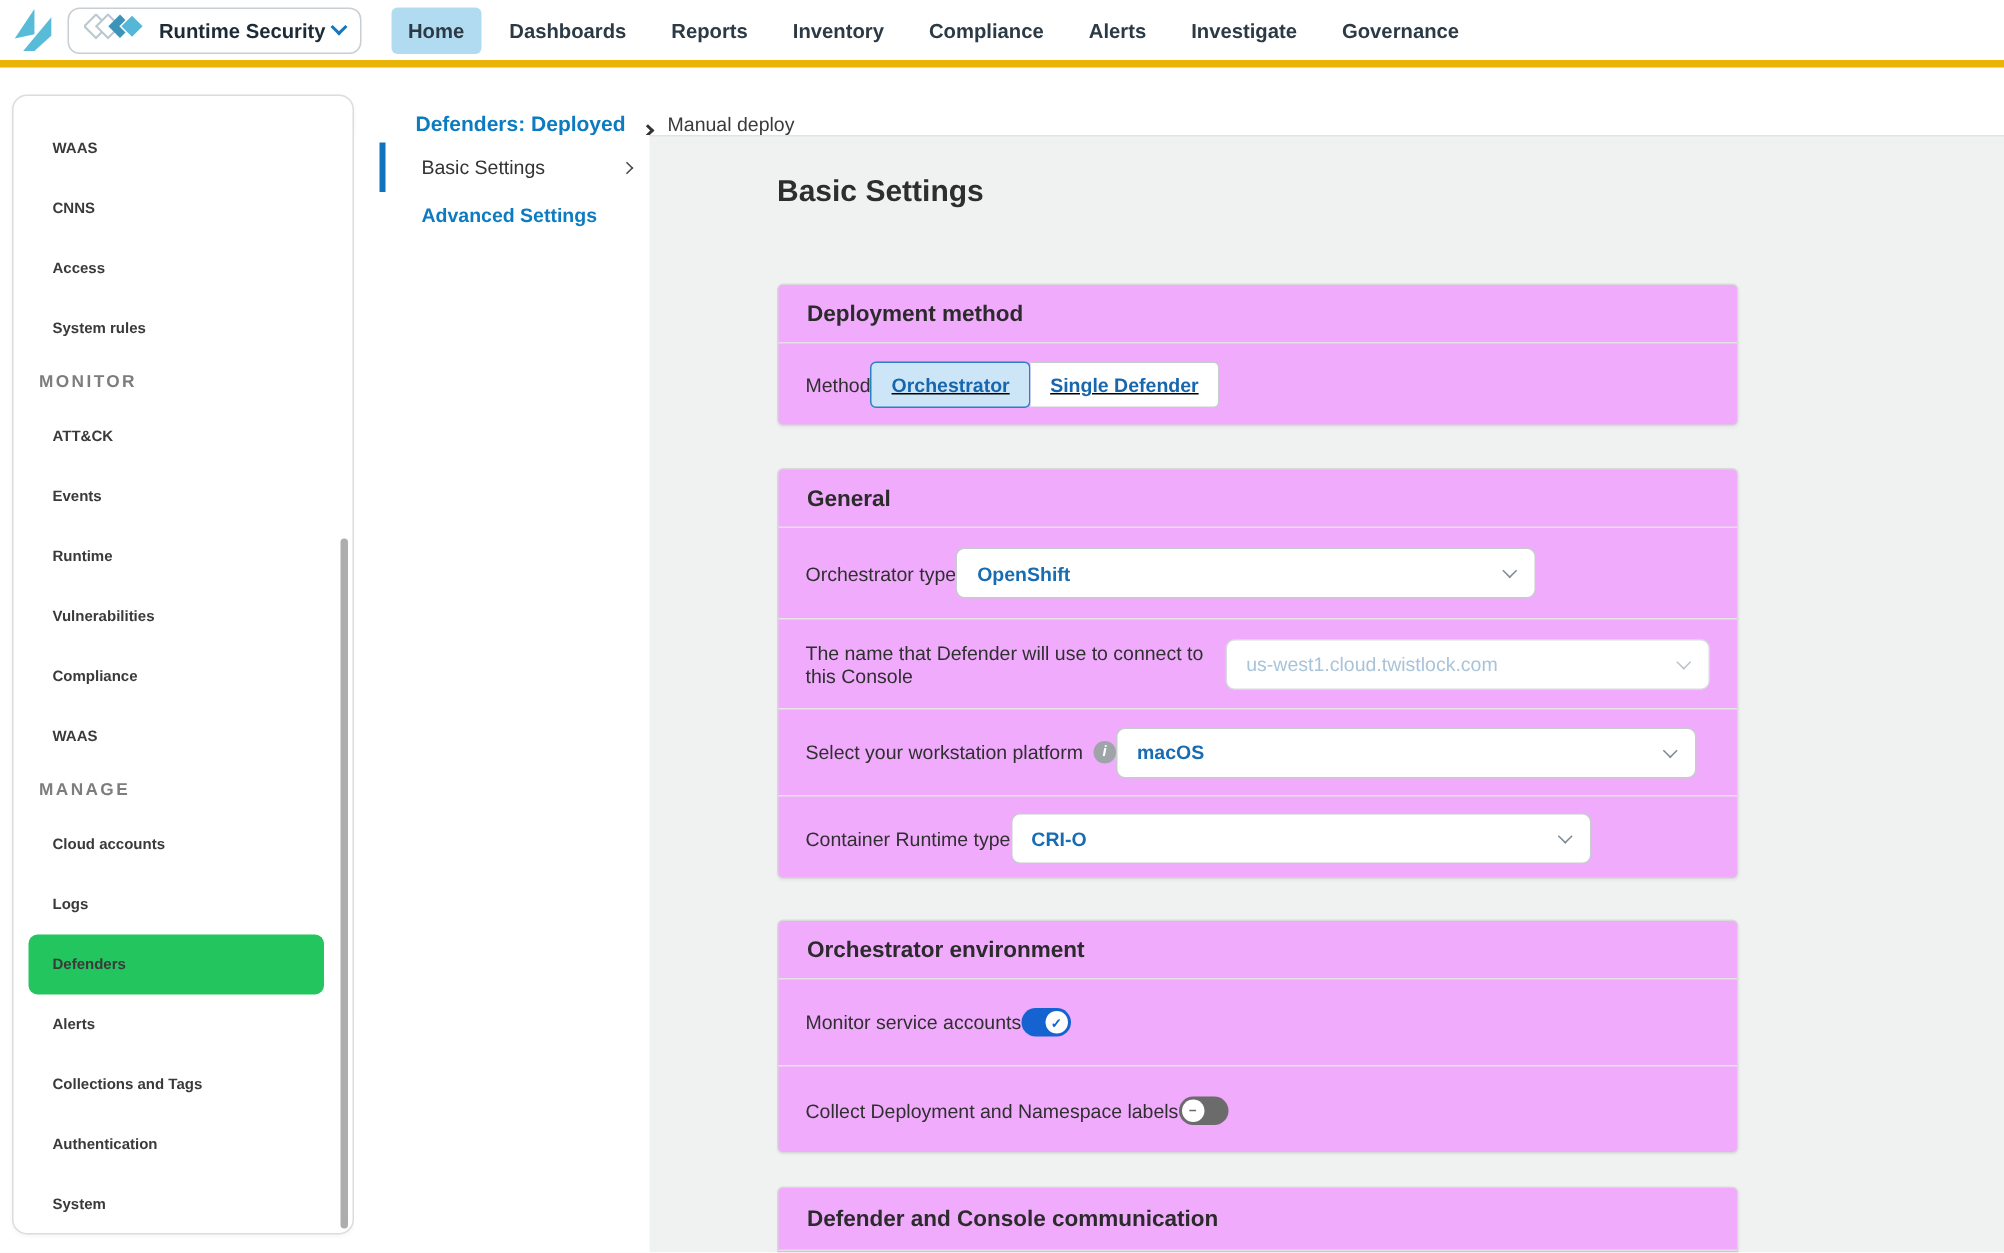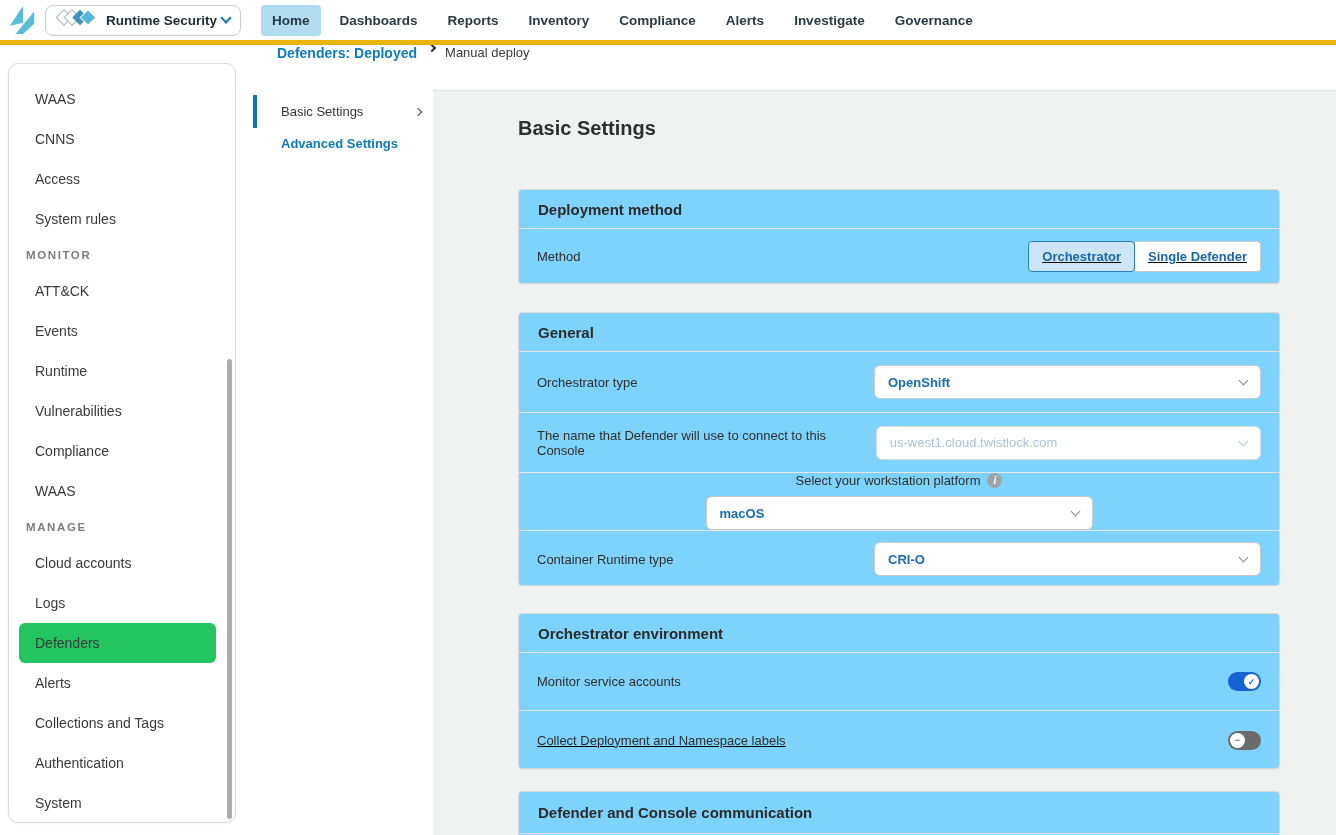--- a/index.html
+++ b/index.html
@@ -17,55 +17,55 @@
   .switcher-caret { width:8px; height:8px; border-right:2px solid #1577bd; border-bottom:2px solid #1577bd;
                     transform:rotate(45deg); margin-top:-4px; }
   .topnav { display:flex; align-items:center; margin-left:20px; gap:8px; }
   .topnav-item { font-size:13.5px; font-weight:600; color:#2b3a44; padding:8px 11px; border-radius:4px; cursor:pointer; }
   .topnav-item.active { background:#b1dbf1; }
 
   
   .sidebar { position:absolute; left:8px; top:63px; width:228px; height:760px; background:#fff;
              border:1px solid #dcdcdc; border-radius:10px; box-shadow:0 1px 3px rgba(0,0,0,.05);
              padding-top:15px; overflow:hidden; }
-  .side-item { height:40px; display:flex; align-items:center; padding-left:26px; font-size:14px;
-               font-weight:400; color:#3a3a3a; cursor:pointer; }
+  .side-item { height:40px; display:flex; align-items:center; padding-left:26px; font-size:10px;
+               font-weight:700; color:#3a3a3a; cursor:pointer; }
   .side-item.active { background:#22c55e; border-radius:6px; margin-left:10px; width:197px; padding-left:16px; }
   .side-header { height:32px; display:flex; align-items:center; padding-left:17px; font-size:11.5px;
                  font-weight:600; color:#7d7d7d; letter-spacing:1.6px; }
   .side-scrollbar { position:absolute; right:3px; top:295px; width:5px; height:460px; background:#adadad;
                     border-radius:3px; cursor:grab; }
 
   
   .crumbbar { position:absolute; left:241px; top:45px; width:1095px; height:45px; background:#fff;
-              display:flex; align-items:flex-start; padding-left:36px; }
+              display:flex; align-items:flex-end; padding-left:36px; }
   .crumb-link { font-size:14px; font-weight:600; color:#0d7bc0; cursor:pointer; }
   .crumb-sep { width:6px; height:6px; border-right:2px solid #333; border-bottom:2px solid #333;
                transform:rotate(-45deg); margin:0 10px 0 12px; }
   .crumb-current { font-size:13px; color:#3a3a3a; }
 
   
   .subpanel { position:absolute; left:236px; top:90px; width:197px; height:745px; background:#fff; }
   .subnav-active { position:absolute; left:17px; top:5px; width:180px; height:33px; background:#fff;
                    border-left:4px solid #1273bd; display:flex; align-items:center; padding:0 12px 0 24px;
                    cursor:pointer; }
   .subnav-active-label { font-size:13px; color:#333; flex:1; }
   .subnav-chevron { width:6px; height:6px; border-right:1.8px solid #444; border-bottom:1.8px solid #444;
                     transform:rotate(-45deg); }
   .subnav-link { position:absolute; left:45px; top:46px; font-size:13px; font-weight:600; color:#0d7bc0; cursor:pointer; }
 
   
   .main { position:absolute; left:433px; top:90px; width:903px; height:745px; background:#f0f1f1;
           border-top:1px solid #e3e3e3; }
   .page-title { position:absolute; left:85px; top:26px; font-size:20px; font-weight:600; color:#2e2e2e; }
-  .card { position:absolute; left:85px; width:762px; background:#7dd3fc; border:1px solid #d9d9d9;
+  .card { position:absolute; left:85px; width:641px; background:#f0abfc; border:1px solid #d9d9d9;
           border-radius:4px; box-shadow:0 1px 2px rgba(0,0,0,.04); }
   .card-header { height:39px; display:flex; align-items:center; padding:0 19px; font-size:15px;
                  font-weight:600; color:#2b2b2b; border-bottom:1px solid #e2e2e2; }
-  .row { display:flex; align-items:center; justify-content:space-between; padding:0 18px; }
+  .row { display:flex; align-items:center; padding:0 18px; }
   .row + .row { border-top:1px solid #e5e5e5; }
   .row-label { font-size:13px; color:#2f2f2f; display:flex; align-items:center; }
 
   .seg { display:flex; cursor:pointer;text-decoration:underline; }
   .seg-btn { height:31px; display:flex; align-items:center; padding:0 13px; font-size:13px;
              font-weight:600; color:#1766ae; background:#fff; border:1px solid #c7cbce; cursor:pointer; }
   .seg-btn.selected { background:#cde6f7; border:1px solid #2e7fc2; border-radius:4px; }
   .seg-btn.unselected { border-left:none; border-radius:0 4px 4px 0; }
 
   .select { width:387px; height:34px; border:1px solid #c7cbce; border-radius:6px; background:#fff;
@@ -185,21 +185,21 @@
           <span class="select-caret"></span>
         </div>
       </div>
       <div class="row" style="height:60px;">
         <span class="row-label">The name that Defender will use to connect to this Console</span>
         <div class="select disabled">
           <span class="select-value">us-west1.cloud.twistlock.com</span>
           <span class="select-caret"></span>
         </div>
       </div>
-      <div class="row" style="height:58px;flex-direction:column;">
+      <div class="row" style="height:58px;">
         <span class="row-label">
           <span>Select your workstation platform</span>
           <span class="info-icon">i</span>
         </span>
         <div class="select">
           <span class="select-value">macOS</span>
           <span class="select-caret"></span>
         </div>
       </div>
       <div class="row" style="height:57px;">
@@ -212,21 +212,21 @@
     </div>
 
     <div class="card" style="top:522px; height:156px;">
       <div class="card-header">Orchestrator environment</div>
       <div class="row" style="height:57px;">
         <span class="row-label">Monitor service accounts</span>
         <div class="toggle on">
           <span class="knob">✓</span>
         </div>
       </div>
-      <div class="row" style="height:59px;text-decoration:underline;">
+      <div class="row" style="height:59px;">
         <span class="row-label">Collect Deployment and Namespace labels</span>
         <div class="toggle off">
           <span class="knob">−</span>
         </div>
       </div>
     </div>
 
     <div class="card" style="top:700px; height:140px;">
       <div class="card-header" style="height:42px;">Defender and Console communication</div>
     </div>

